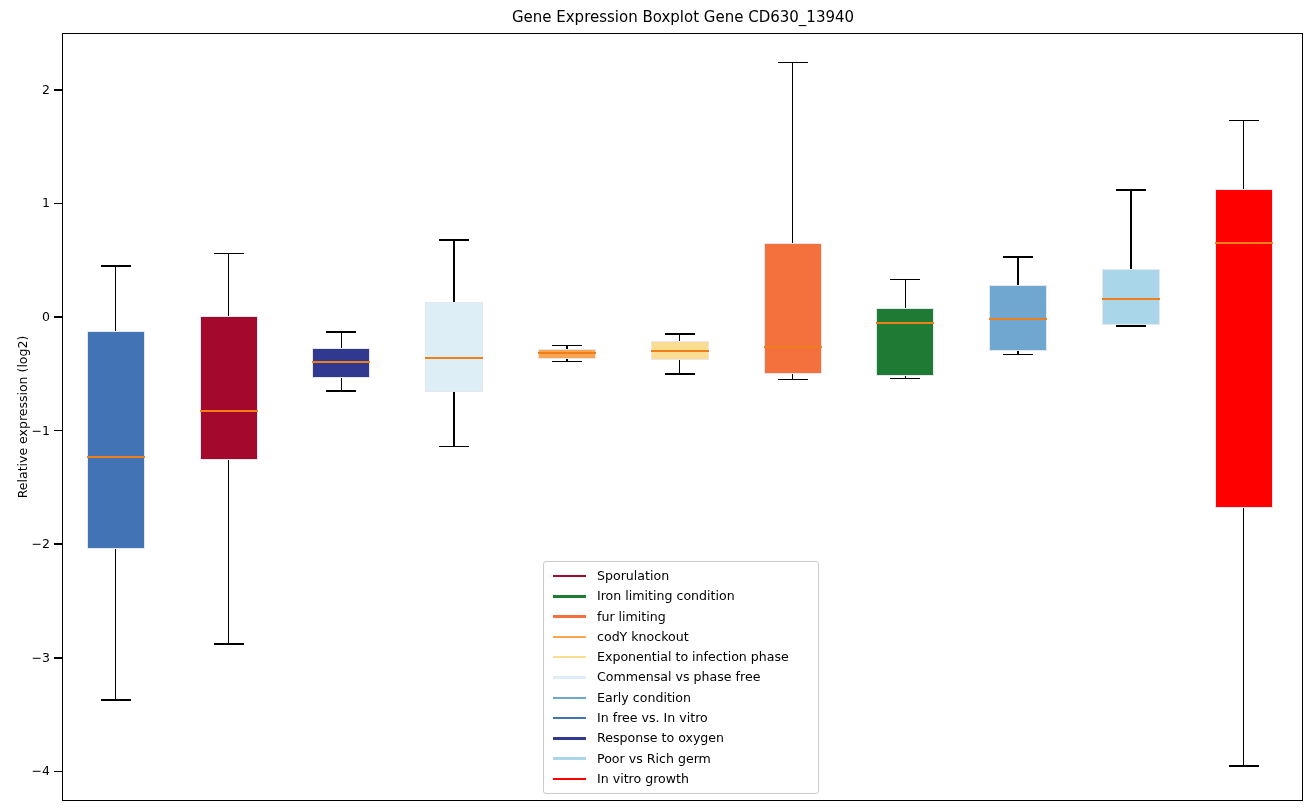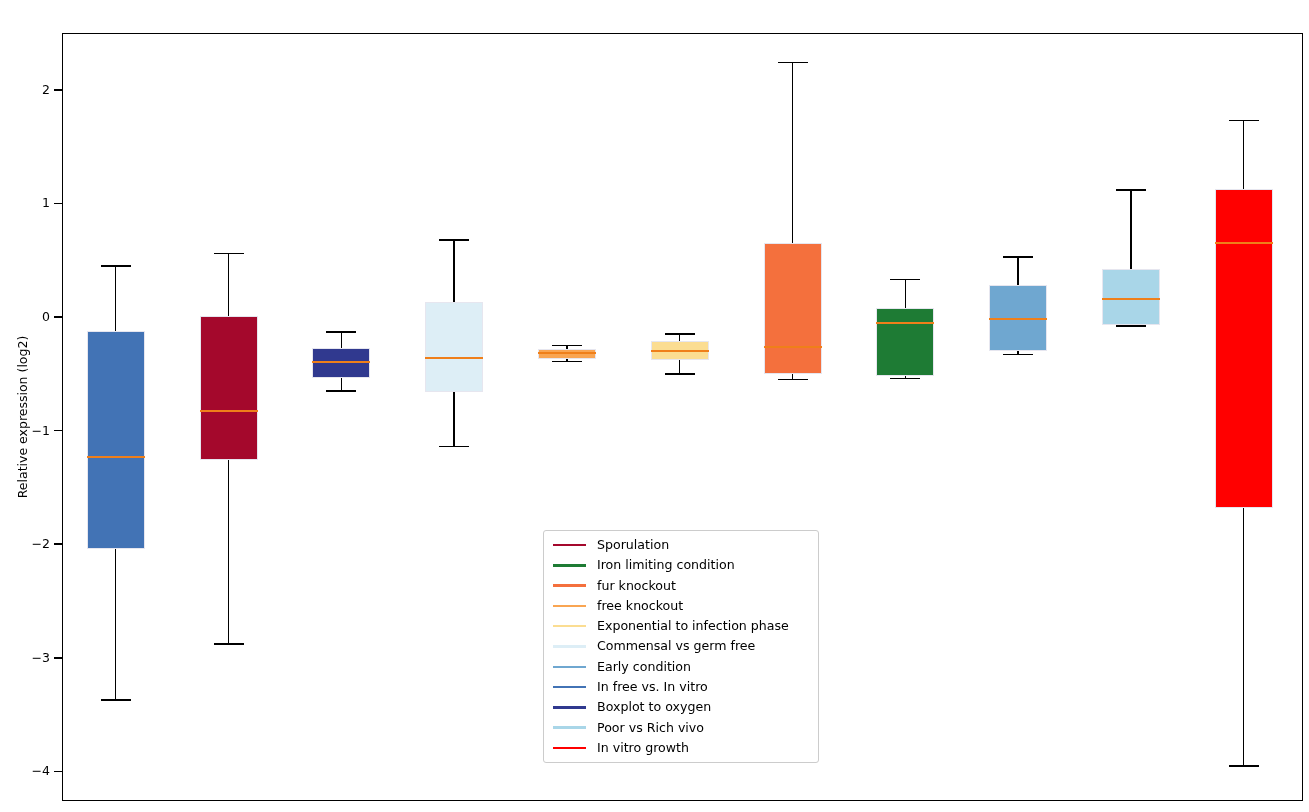--- a/index.html
+++ b/index.html
@@ -26,33 +26,34 @@
     position:absolute; width:30px; text-align:right; font-size:12.5px;
     height:16px; line-height:16px;
   }
   .whisker-line { position:absolute; width:1.5px; background:#000; }
   .whisker-cap { position:absolute; height:1.5px; background:#000; }
   .box {
     position:absolute; box-sizing:border-box; border:1px solid #e6e6ef;
   }
   .median-line { position:absolute; height:2px; }
   #legend {
-    position:absolute; left:543px; top:530px; width:276px; height:233px;
+    position:absolute; left:543px; top:561px; width:276px; height:233px;
     background:#ffffff; border:1px solid #cccccc; border-radius:3px;
     box-sizing:border-box; padding:7px 9px; display:flex;
     flex-direction:column; justify-content:space-between;
   }
   .legend-item { display:flex; align-items:center; }
   .legend-swatch { width:33px; height:2.5px; margin-right:11px; flex:0 0 auto; }
   .legend-label { font-size:12.6px; line-height:14px; white-space:nowrap; }
 </style>
 </head>
 <body>
 
 <div id="figure">
+  <div id="chart-title">Gene Expression Boxplot Gene CD630_13940</div>
   <div id="y-axis-label">Relative expression (log2)</div>
   <div id="plot-area"></div>
   <div id="decor-layer" style="position:absolute;left:0;top:0;width:1309px;height:812px;">
       <div class="y-tick-mark" style="left: 54px; top: 89.0547px;"></div>
       <div class="y-tick-label" style="left: 20px; top: 81.8047px;">2</div>
       <div class="y-tick-mark" style="left: 54px; top: 202.664px;"></div>
       <div class="y-tick-label" style="left: 20px; top: 195.414px;">1</div>
       <div class="y-tick-mark" style="left: 54px; top: 316.274px;"></div>
       <div class="y-tick-label" style="left: 20px; top: 309.024px;">0</div>
       <div class="y-tick-mark" style="left: 54px; top: 429.883px;"></div>
@@ -123,48 +124,48 @@
       <div class="legend-item">
         <span class="legend-swatch" style="background: rgb(164, 8, 44);"></span>
         <span class="legend-label">Sporulation</span>
       </div>
       <div class="legend-item">
         <span class="legend-swatch" style="background: rgb(30, 123, 52);"></span>
         <span class="legend-label">Iron limiting condition</span>
       </div>
       <div class="legend-item">
         <span class="legend-swatch" style="background: rgb(244, 112, 61);"></span>
-        <span class="legend-label">fur knockout</span>
+        <span class="legend-label">fur limiting</span>
       </div>
       <div class="legend-item">
         <span class="legend-swatch" style="background: rgb(249, 165, 82);"></span>
-        <span class="legend-label">free knockout</span>
+        <span class="legend-label">codY knockout</span>
       </div>
       <div class="legend-item">
         <span class="legend-swatch" style="background: rgb(251, 221, 146);"></span>
         <span class="legend-label">Exponential to infection phase</span>
       </div>
       <div class="legend-item">
         <span class="legend-swatch" style="background: rgb(221, 238, 246);"></span>
-        <span class="legend-label">Commensal vs germ free</span>
+        <span class="legend-label">Commensal vs phase free</span>
       </div>
       <div class="legend-item">
         <span class="legend-swatch" style="background: rgb(111, 167, 208);"></span>
         <span class="legend-label">Early condition</span>
       </div>
       <div class="legend-item">
         <span class="legend-swatch" style="background: rgb(66, 115, 181);"></span>
         <span class="legend-label">In free vs. In vitro</span>
       </div>
       <div class="legend-item">
         <span class="legend-swatch" style="background: rgb(48, 57, 143);"></span>
-        <span class="legend-label">Boxplot to oxygen</span>
+        <span class="legend-label">Response to oxygen</span>
       </div>
       <div class="legend-item">
         <span class="legend-swatch" style="background: rgb(169, 214, 232);"></span>
-        <span class="legend-label">Poor vs Rich vivo</span>
+        <span class="legend-label">Poor vs Rich germ</span>
       </div>
       <div class="legend-item">
         <span class="legend-swatch" style="background: rgb(255, 0, 0);"></span>
         <span class="legend-label">In vitro growth</span>
       </div>
     </div>
 </div>
 
 </body></html>

